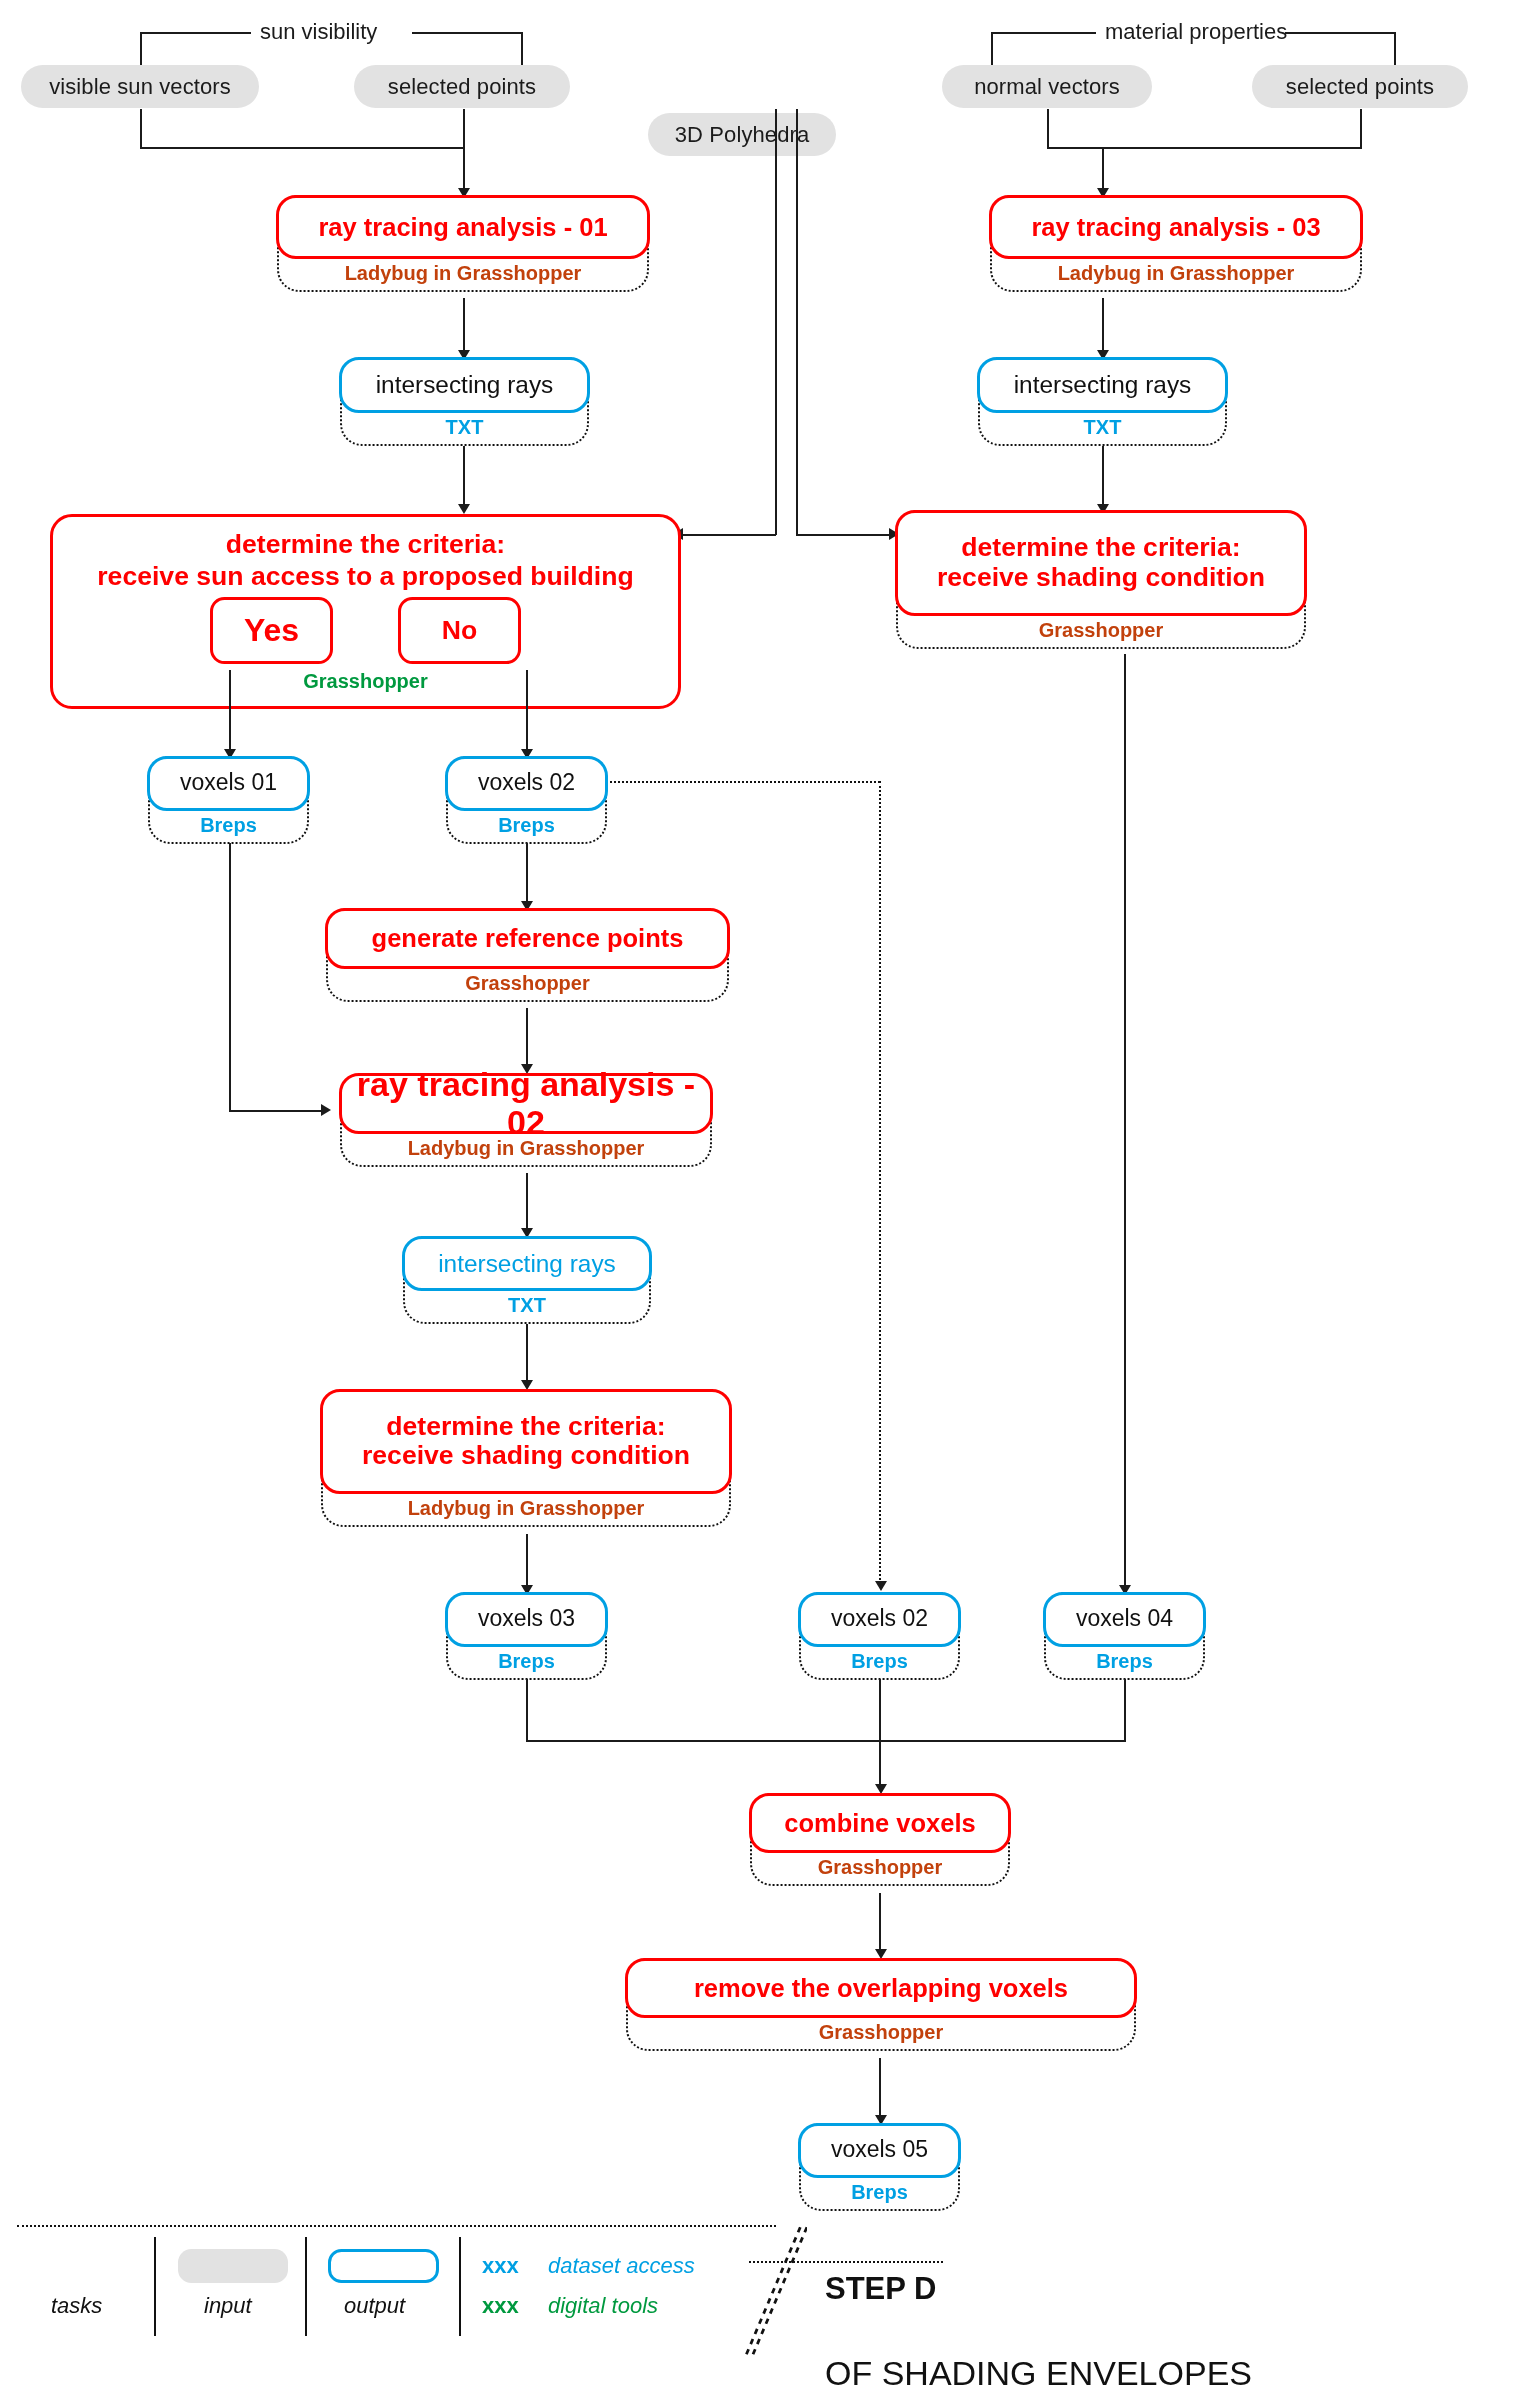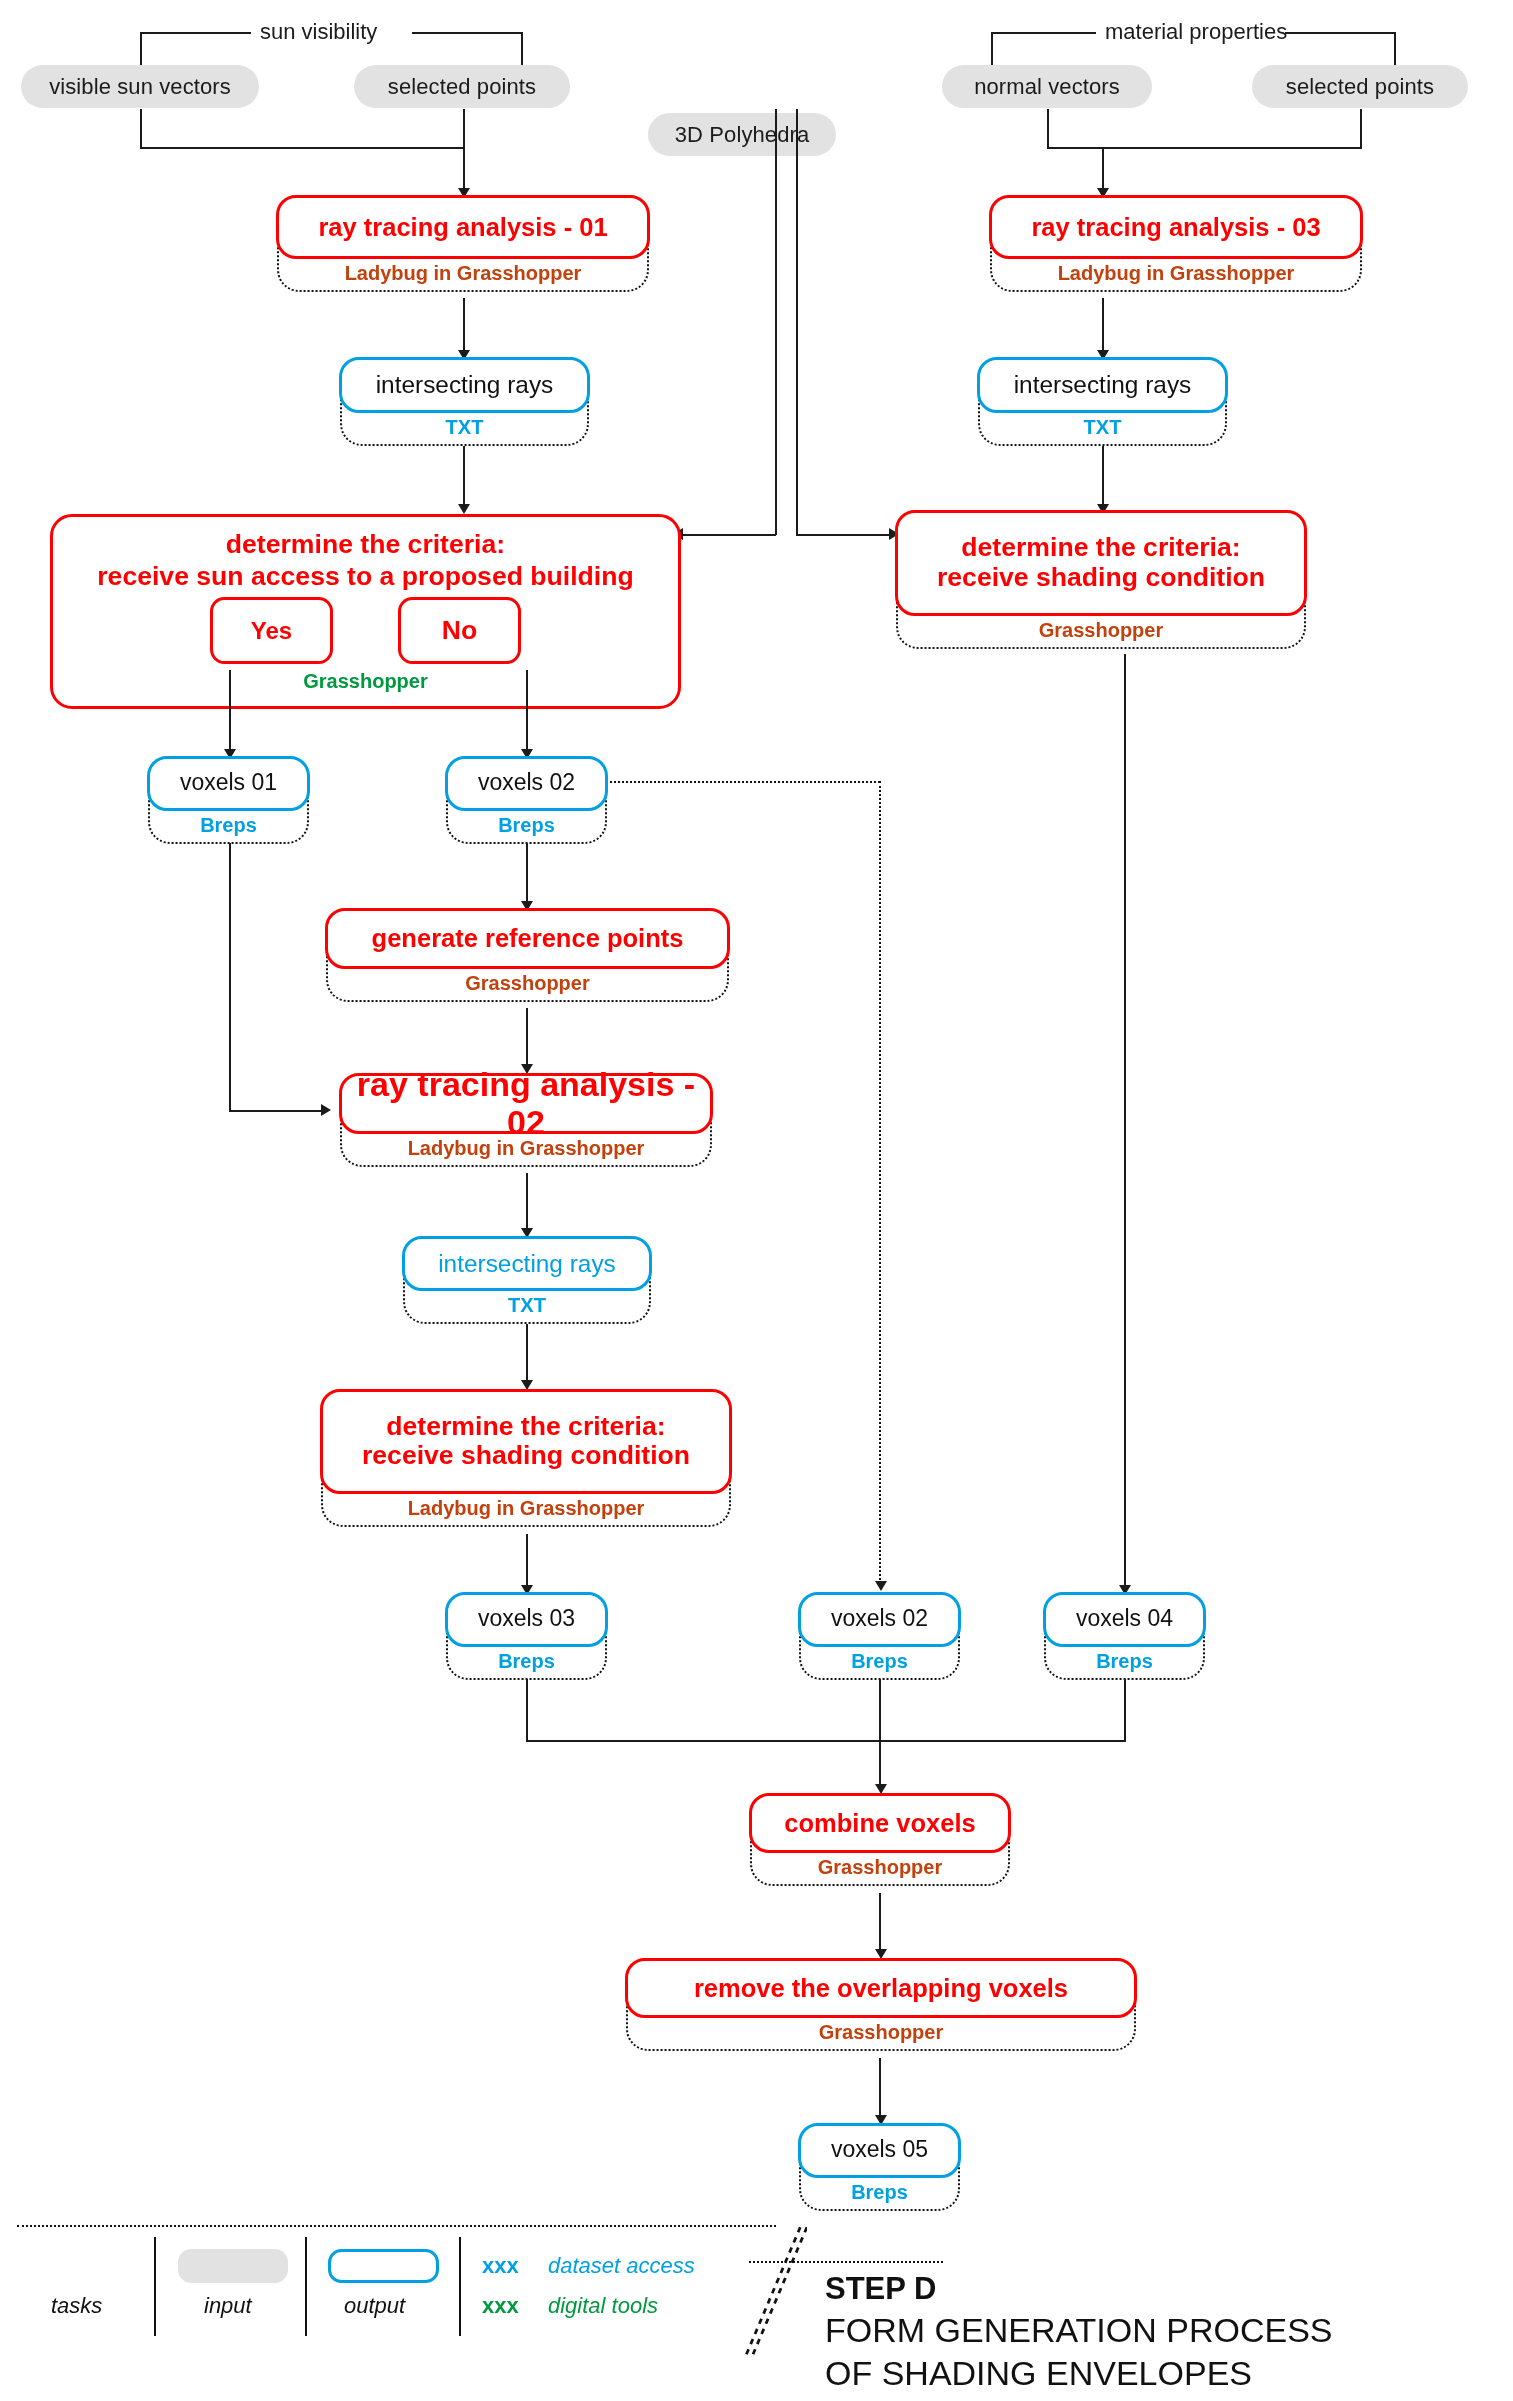--- a/index.html
+++ b/index.html
@@ -156,21 +156,21 @@
       <div class="fmt">TXT</div>
     </div>
   </div>
   <div class="ln lnv abs" style="left:463px;top:446px;height:62px;"></div>
   <div class="arrow-d" style="left:458px;top:504px;"></div>
 
   <div class="decision abs" style="left:50px;top:514px;width:631px;height:195px;padding-top:12.2px;">
     <div style="font-size:26.6px;line-height:1.18;">determine the criteria:</div>
     <div style="font-size:26.6px;line-height:1.18;">receive sun access to a proposed building</div>
     <div class="yesno-row">
-      <div class="yesno" style="width:117px;height:61px;font-size:24px;">
+      <div class="yesno" style="width:117px;height:61px;font-size:32px;">
         <span>Yes</span>
       </div>
       <div class="yesno" style="width:117px;height:61px;font-size:26.6px;">
         <span>No</span>
       </div>
     </div>
     <div class="gh-inline">Grasshopper</div>
   </div>
 
   <div class="ln lnv abs" style="left:229px;top:670px;height:83px;"></div>
@@ -369,17 +369,16 @@
   <div class="legend-sw output abs" style="left:328px;top:2249px;width:111px;height:34px;"></div>
   <div class="legend-cap" style="left:344px;top:2293px;">output</div>
   <div class="legend-div" style="left:459px;top:2237px;height:99px;"></div>
 
   <div class="legend-xxx blue" style="left:482px;top:2253px;">xxx</div>
   <div class="legend-desc blue" style="left:548px;top:2253px;">dataset access</div>
   <div class="legend-xxx green" style="left:482px;top:2293px;">xxx</div>
   <div class="legend-desc green" style="left:548px;top:2293px;">digital tools</div>
 
   <div class="title-l1" style="left:825px;top:2271px;">STEP D</div>
-  <div class="title-l2" style="left:825px;top:2311px;">FORM GENERATION PROCESS</div>
   <div class="title-l2" style="left:825px;top:2354px;">OF SHADING ENVELOPES</div>
 
 </div>
 
 
 </body></html>

